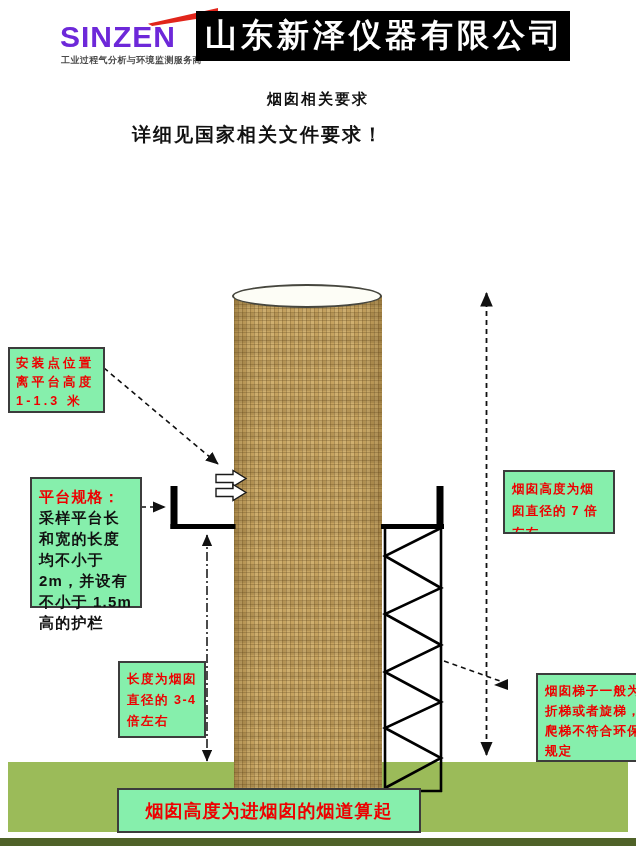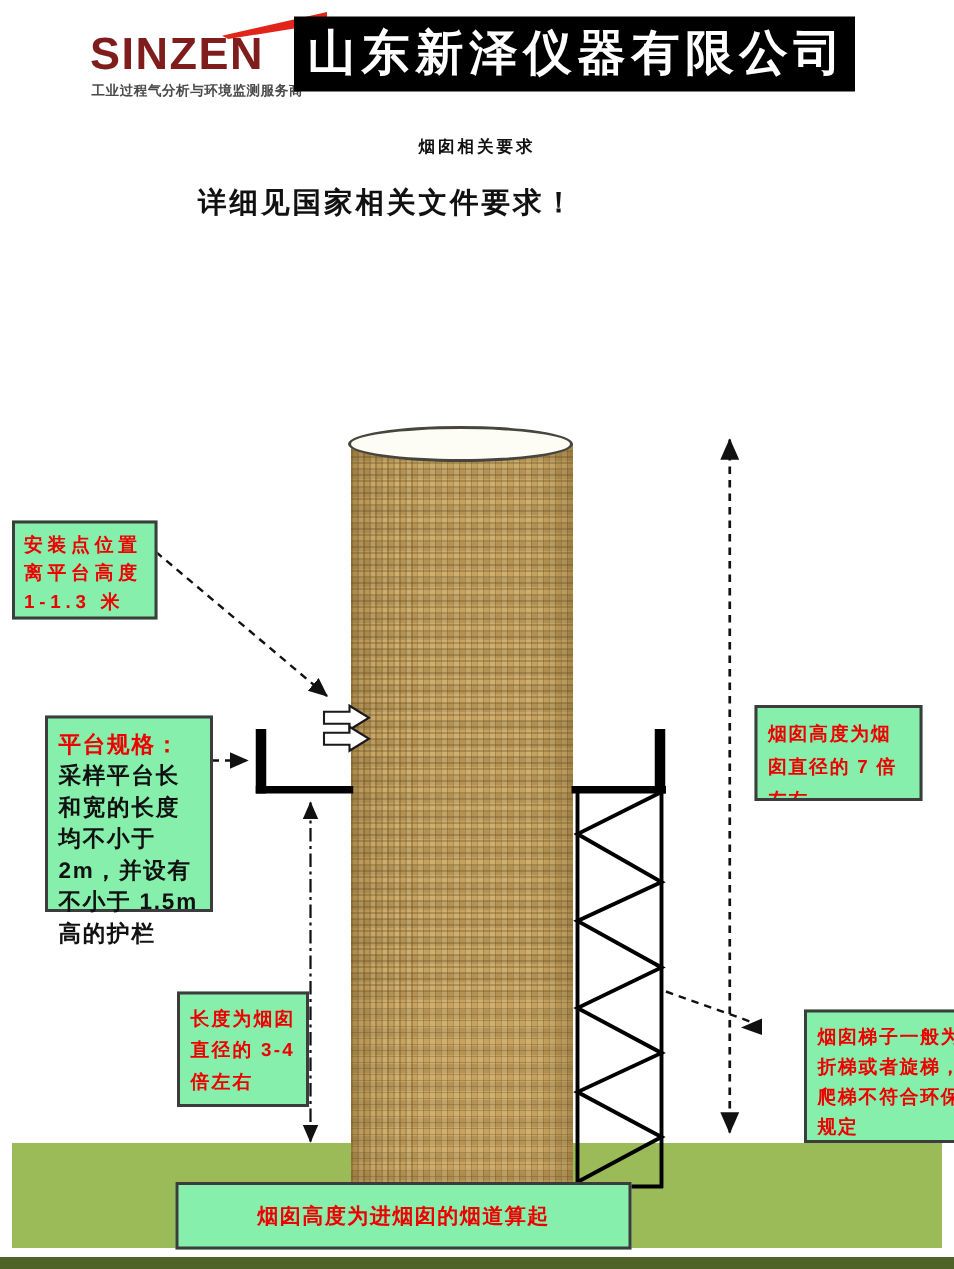--- a/index.html
+++ b/index.html
@@ -3,32 +3,32 @@
 <meta charset="utf-8">
 <style>
   html,body{margin:0;padding:0;background:#fff;}
   .page{position:relative;width:636px;height:846px;background:#ffffff;overflow:hidden;
         font-family:"Liberation Sans","DejaVu Sans",sans-serif;}
 
   
   .logo{position:absolute;left:60px;top:8px;width:150px;height:60px;}
   .logo-swoosh{position:absolute;left:88px;top:0px;width:70px;height:18px;background:#e1251b;
                clip-path:polygon(0 88%,100% 0,100% 42%,6% 100%);}
-  .logo-text{position:absolute;left:0;top:14px;font-size:30px;font-weight:800;color:#7f1d1d;
+  .logo-text{position:absolute;left:0;top:14px;font-size:30px;font-weight:800;color:#6d28d9;
              letter-spacing:1px;line-height:30px;}
   .logo-tagline{position:absolute;left:1px;top:46px;font-size:9px;font-weight:700;color:#4a4a4a;
                 letter-spacing:0.4px;white-space:nowrap;}
   .title-box{position:absolute;left:196px;top:11px;width:374px;height:50px;background:#000;
              display:flex;align-items:center;justify-content:center;font-weight:bold;}
   .title-box span{color:#fff;font-family:"Liberation Serif","DejaVu Serif",serif;
                   font-size:32px;letter-spacing:4px;text-indent:4px;white-space:nowrap;}
 
   
   .h1{position:absolute;left:0;top:90px;width:636px;text-align:center;
-      font-size:11px;font-weight:700;color:#111;letter-spacing:2px;}
+      font-size:15px;font-weight:700;color:#111;letter-spacing:2px;}
   .h2{position:absolute;left:0;top:122px;width:516px;text-align:center;
       font-size:19px;font-weight:700;color:#111;letter-spacing:2px;}
 
   
   .ground{position:absolute;left:8px;top:762px;width:620px;height:70px;background:#9bbb59;z-index:1;}
   .ground-bar{position:absolute;left:0;top:838px;width:636px;height:8px;background:#4f6228;z-index:1;}
   .chimney{position:absolute;left:234px;top:296px;width:148px;height:497px;z-index:2;
     background-color:#c6a360;
     background-image:
       repeating-linear-gradient(90deg, rgba(97,72,30,0.30) 0 1px, transparent 1px 4px),
@@ -49,21 +49,21 @@
                font-size:15px;line-height:21px;letter-spacing:1.2px;}
   .co-platform .body{color:#111;font-weight:700;}
   .co-length{left:118px;top:645px;width:88px;height:77px;padding:6px 7px;
              font-size:12.5px;line-height:21px;letter-spacing:1.5px;margin-top:16px;}
   .co-height{left:503px;top:470px;width:112px;height:64px;padding:6px 7px;
              font-size:12.5px;line-height:22px;letter-spacing:1.2px;overflow:hidden;}
   .co-ladder{left:508px;top:673px;width:120px;height:89px;padding:6px 7px;
              font-size:12.5px;line-height:20px;letter-spacing:1.2px;margin-left:28px;}
   .co-ground{left:117px;top:788px;width:304px;height:45px;z-index:6;
              display:flex;align-items:center;justify-content:center;
-             font-size:14px;letter-spacing:1px;}
+             font-size:18px;letter-spacing:1px;}
 </style>
 </head>
 <body>
 
 <div class="page">
 
   <div class="logo">
     <div class="logo-swoosh"></div>
     <div class="logo-text">SINZEN</div>
     <div class="logo-tagline">工业过程气分析与环境监测服务商</div>

